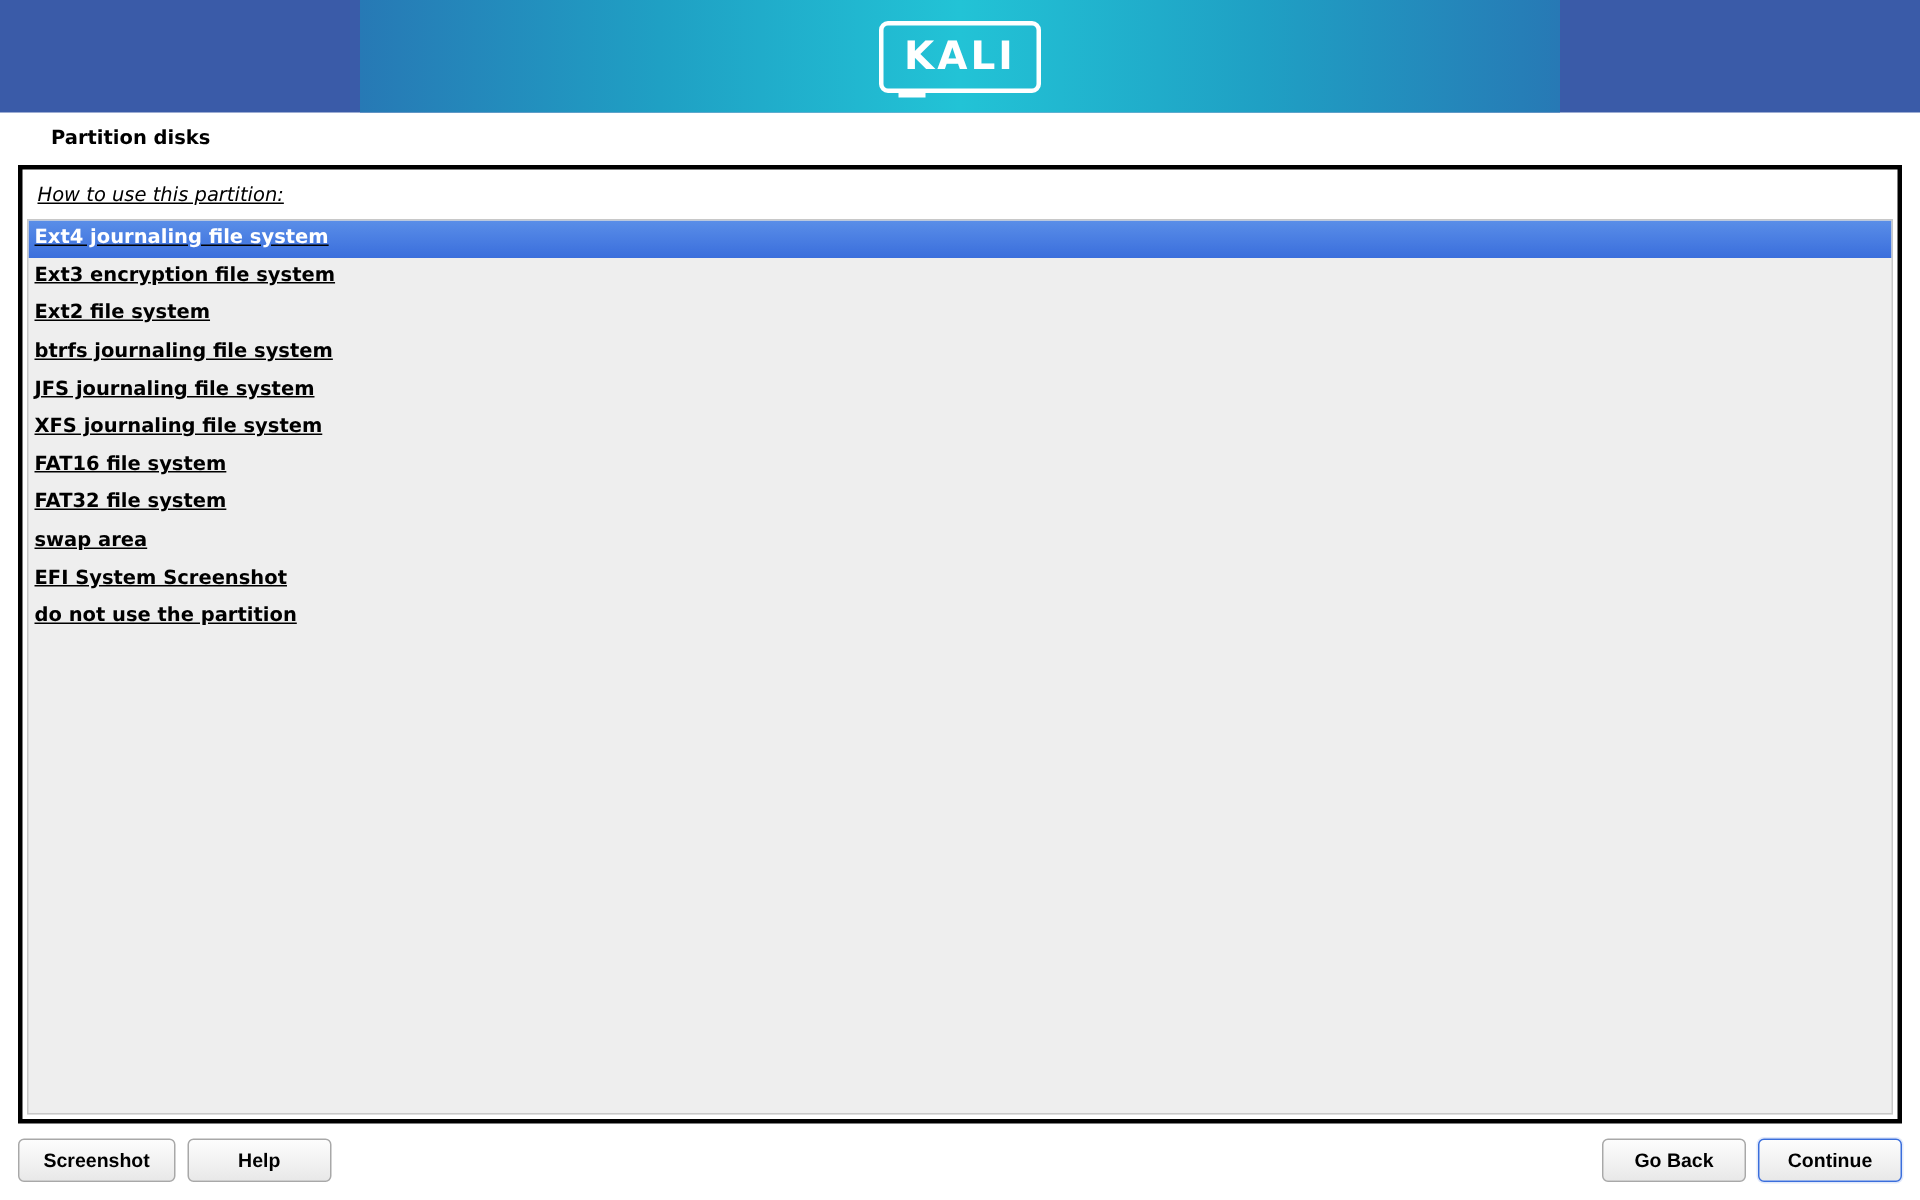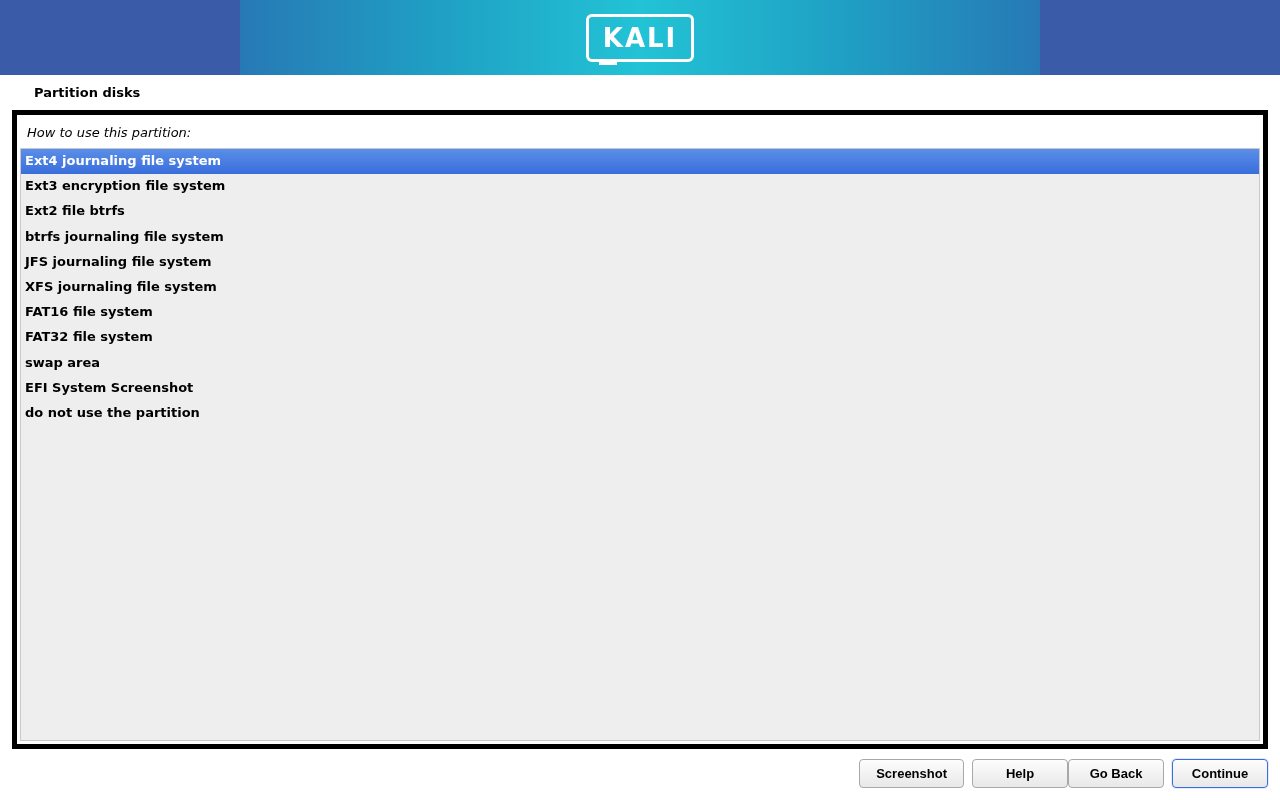--- a/index.html
+++ b/index.html
@@ -54,26 +54,27 @@
       background: #ffffff;
     }
     .page-title-row {
       padding: 10px 18px 6px 34px;
       font-weight: bold;
       font-size: 13px;
       color: #000000;
     }
     .content-area {
       margin: 4px 12px 0 12px;
-      border: 5px solid #000000;
+      border: 3px solid #000000;
       background: #ffffff;
       flex: 1;
       display: flex;
       flex-direction: column;
       overflow: hidden;
+      text-decoration: underline;
     }
     .prompt-label {
       padding: 10px 10px 6px 10px;
       font-style: italic;
       font-size: 13px;
       color: #000000;
     }
     .option-list {
       margin: 2px 3px 3px 3px;
       flex: 1;
@@ -88,21 +89,21 @@
       color: #000000;
       cursor: pointer;
       line-height: 1.4;
     }
     .option-item.selected {
       background: linear-gradient(#5a8ee8, #3a6edc);
       color: #ffffff;
     }
     .footer {
       display: flex;
-      justify-content: flex-end;
+      justify-content: space-between;
       align-items: center;
       padding: 10px 12px 12px 12px;
     }
     .footer-left, .footer-right {
       display: flex;
       gap: 8px;
     }
     .btn {
       min-width: 96px;
       padding: 6px 16px;
@@ -131,21 +132,21 @@
   </div>
 </div>
 
 <div class="page-title-row">Partition disks</div>
 
 <div class="content-area">
   <div class="prompt-label">How to use this partition:</div>
   <div class="option-list" id="option-list">
       <div class="option-item selected">Ext4 journaling file system</div>
       <div class="option-item">Ext3 encryption file system</div>
-      <div class="option-item">Ext2 file btrfs</div>
+      <div class="option-item">Ext2 file system</div>
       <div class="option-item">btrfs journaling file system</div>
       <div class="option-item">JFS journaling file system</div>
       <div class="option-item">XFS journaling file system</div>
       <div class="option-item">FAT16 file system</div>
       <div class="option-item">FAT32 file system</div>
       <div class="option-item">swap area</div>
       <div class="option-item">EFI System Screenshot</div>
       <div class="option-item">do not use the partition</div>
     </div>
 </div>

